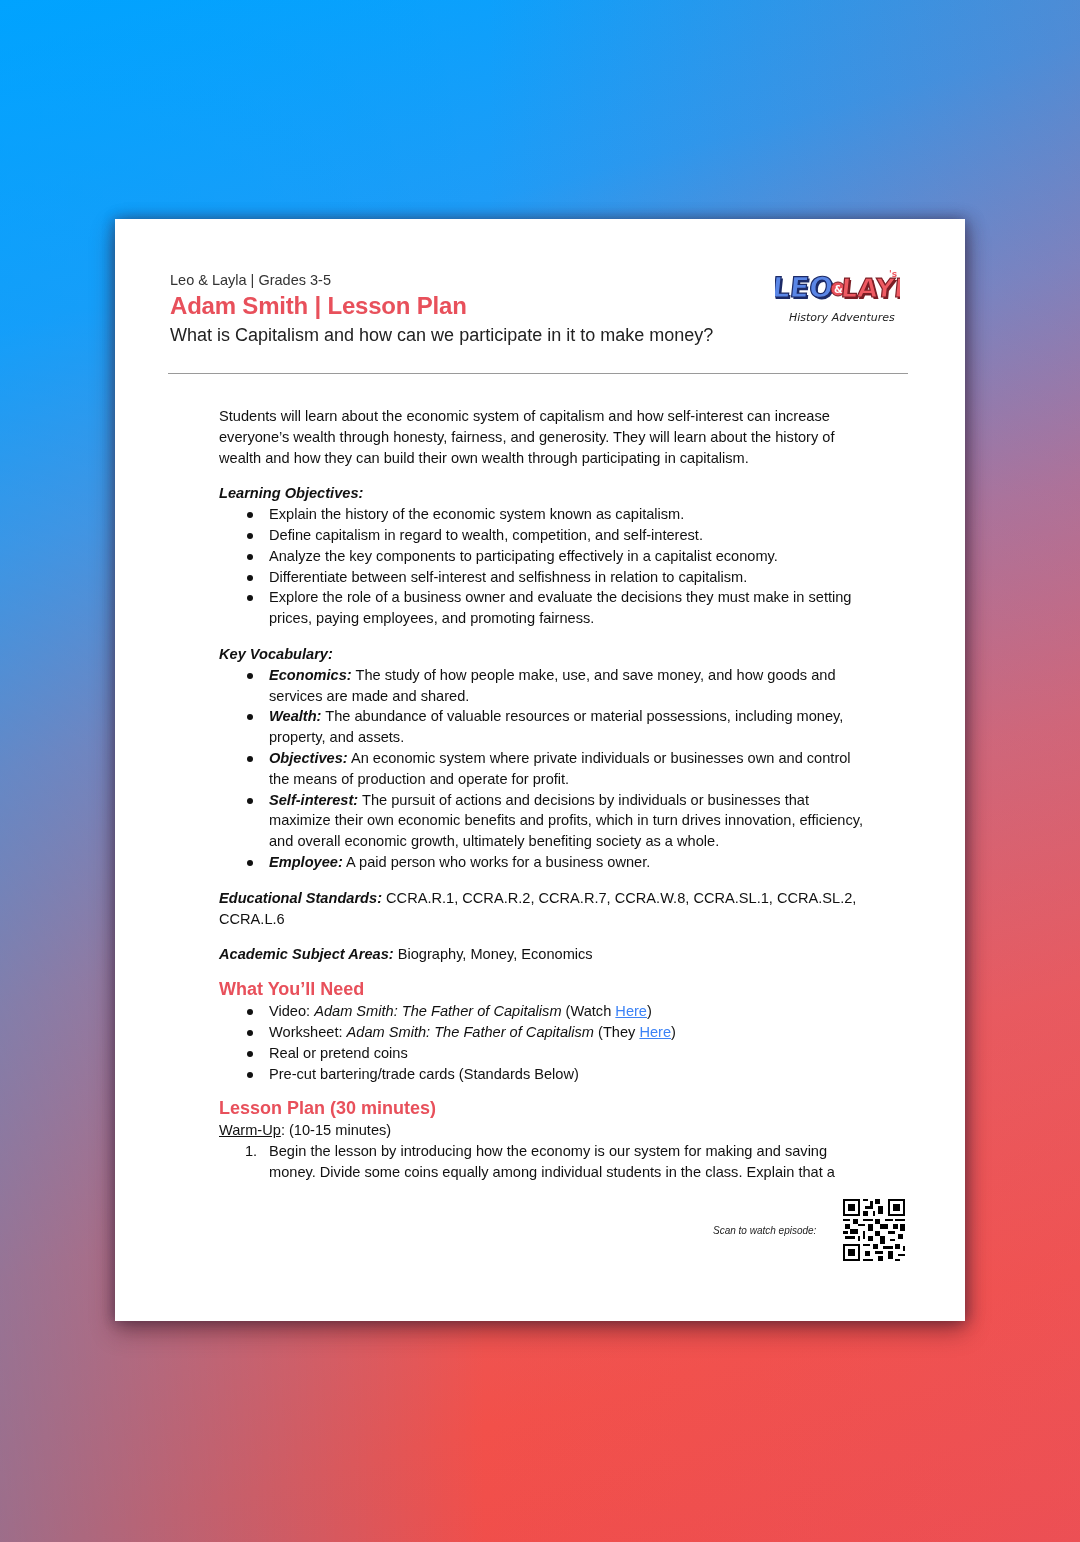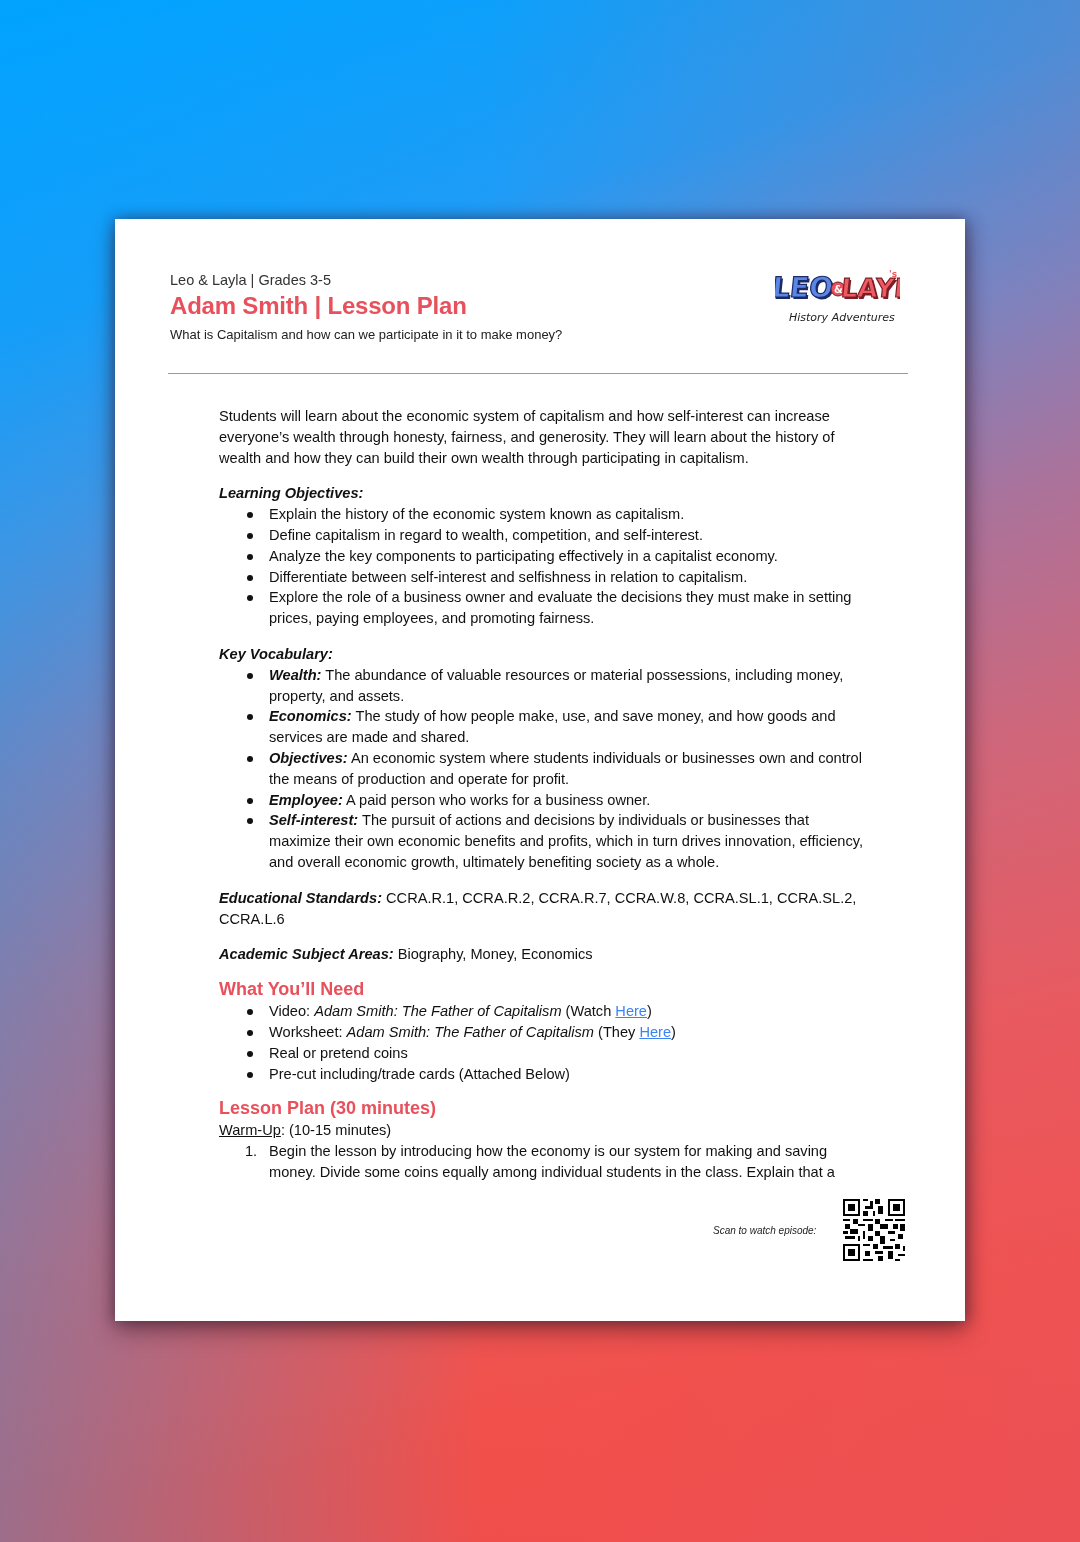--- a/index.html
+++ b/index.html
@@ -20,21 +20,21 @@
     position: absolute;
     left: 115px; top: 219px;
     width: 850px; height: 1102px;
     background: #ffffff;
     box-shadow: 0 10px 22px rgba(60,20,30,0.45), 4px 0 14px rgba(40,30,60,0.35), -3px 0 10px rgba(40,40,80,0.25);
     padding-left: 24px;
   }
   .header { position: absolute; left: 55px; top: 52px; width: 740px; }
   .breadcrumb { font-size: 14.5px; color: #333333; line-height: 18px; }
   .doc-title { font-size: 24px; font-weight: bold; color: #e8505b; line-height: 30px; margin-top: 2px; letter-spacing: -0.2px; }
-  .doc-subtitle { font-size: 13px; color: #222222; line-height: 24px; margin-top: 2px; }
+  .doc-subtitle { font-size: 18px; color: #222222; line-height: 24px; margin-top: 2px; }
   .logo { position: absolute; left: 660px; top: 42px; width: 125px; height: 70px; }
   .divider { position: absolute; left: 53px; top: 154px; width: 740px; height: 1px; background: #9a9a9a; }
   .content {
     position: absolute; left: 104px; top: 187px; width: 650px;
     font-size: 14.6px; color: #111111; line-height: 20.8px;
   }
   .content p { margin-bottom: 15px; }
   .label { font-weight: bold; font-style: italic; }
   ul.bullets { list-style: none; margin-left: 26px; margin-bottom: 15px; }
   ul.bullets li { position: relative; padding-left: 24px; }
@@ -91,37 +91,37 @@
     <ul class="bullets">
       <li>Explain the history of the economic system known as capitalism.</li>
       <li>Define capitalism in regard to wealth, competition, and self-interest.</li>
       <li>Analyze the key components to participating effectively in a capitalist economy.</li>
       <li>Differentiate between self-interest and selfishness in relation to capitalism.</li>
       <li>Explore the role of a business owner and evaluate the decisions they must make in setting prices, paying employees, and promoting fairness.</li>
     </ul>
 
     <div class="label">Key Vocabulary:</div>
     <ul class="bullets">
+      <li><span class="label">Economics:</span><span> The study of how people make, use, and save money, and how goods and services are made and shared.</span></li>
       <li><span class="label">Wealth:</span><span> The abundance of valuable resources or material possessions, including money, property, and assets.</span></li>
-      <li><span class="label">Economics:</span><span> The study of how people make, use, and save money, and how goods and services are made and shared.</span></li>
-      <li><span class="label">Objectives:</span><span> An economic system where students individuals or businesses own and control the means of production and operate for profit.</span></li>
+      <li><span class="label">Objectives:</span><span> An economic system where private individuals or businesses own and control the means of production and operate for profit.</span></li>
+      <li><span class="label">Self-interest:</span><span> The pursuit of actions and decisions by individuals or businesses that maximize their own economic benefits and profits, which in turn drives innovation, efficiency, and overall economic growth, ultimately benefiting society as a whole.</span></li>
       <li><span class="label">Employee:</span><span> A paid person who works for a business owner.</span></li>
-      <li><span class="label">Self-interest:</span><span> The pursuit of actions and decisions by individuals or businesses that maximize their own economic benefits and profits, which in turn drives innovation, efficiency, and overall economic growth, ultimately benefiting society as a whole.</span></li>
     </ul>
 
     <p><span class="label">Educational Standards:</span><span> CCRA.R.1, CCRA.R.2, CCRA.R.7, CCRA.W.8, CCRA.SL.1, CCRA.SL.2, CCRA.L.6</span></p>
 
     <p style="margin-bottom:14px;"><span class="label">Academic Subject Areas:</span><span> Biography, Money, Economics</span></p>
 
     <div class="section-head">What You’ll Need</div>
     <ul class="bullets" style="margin-bottom:14px;">
       <li><span>Video: </span><em>Adam Smith: The Father of Capitalism</em><span> (Watch </span><a class="link">Here</a><span>)</span></li>
       <li><span>Worksheet: </span><em>Adam Smith: The Father of Capitalism</em><span> (They </span><a class="link">Here</a><span>)</span></li>
       <li>Real or pretend coins</li>
-      <li>Pre-cut including/trade cards (Attached Below)</li>
+      <li>Pre-cut bartering/trade cards (Standards Below)</li>
     </ul>
 
     <div class="section-head">Lesson Plan (30 minutes)</div>
     <div><span class="underline">Warm-Up</span><span>: (10-15 minutes)</span></div>
     <ol class="steps">
       <li><span class="num">1.</span><span>Begin the lesson by introducing how the economy is our system for making and saving money. Divide some coins equally among individual students in the class. Explain that a</span></li>
     </ol>
   </div>
 
   <div class="qr-area">

